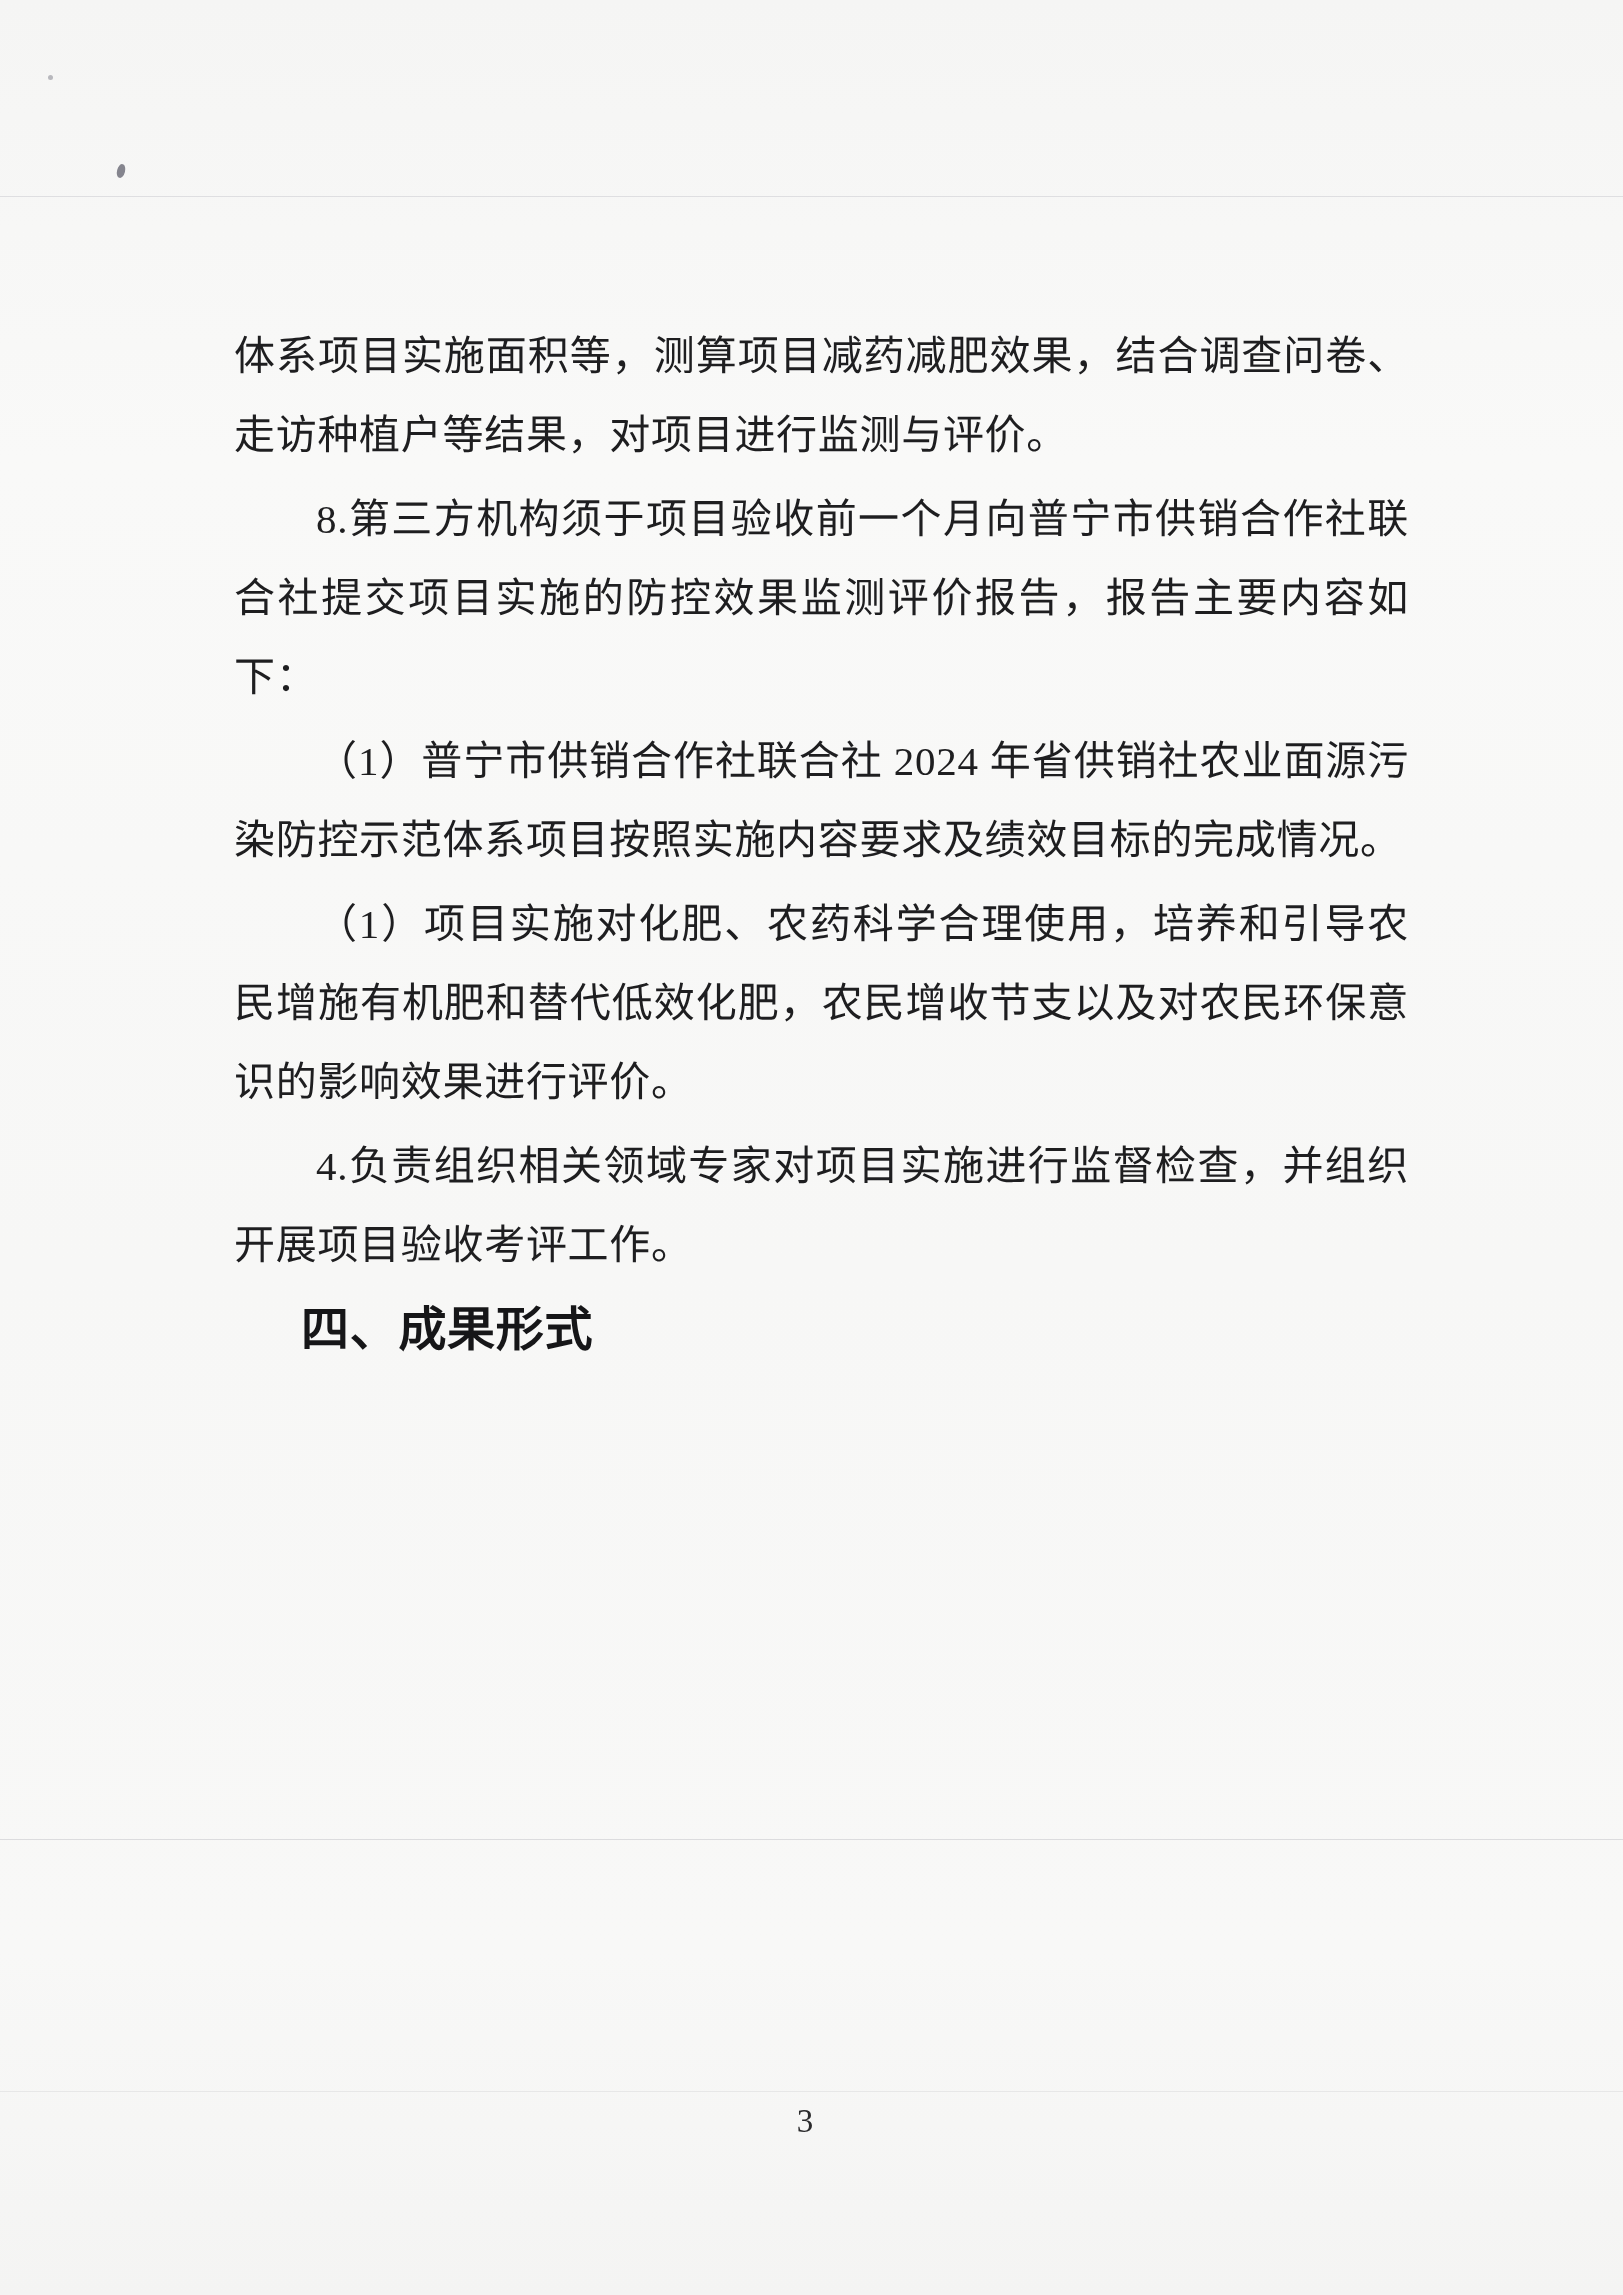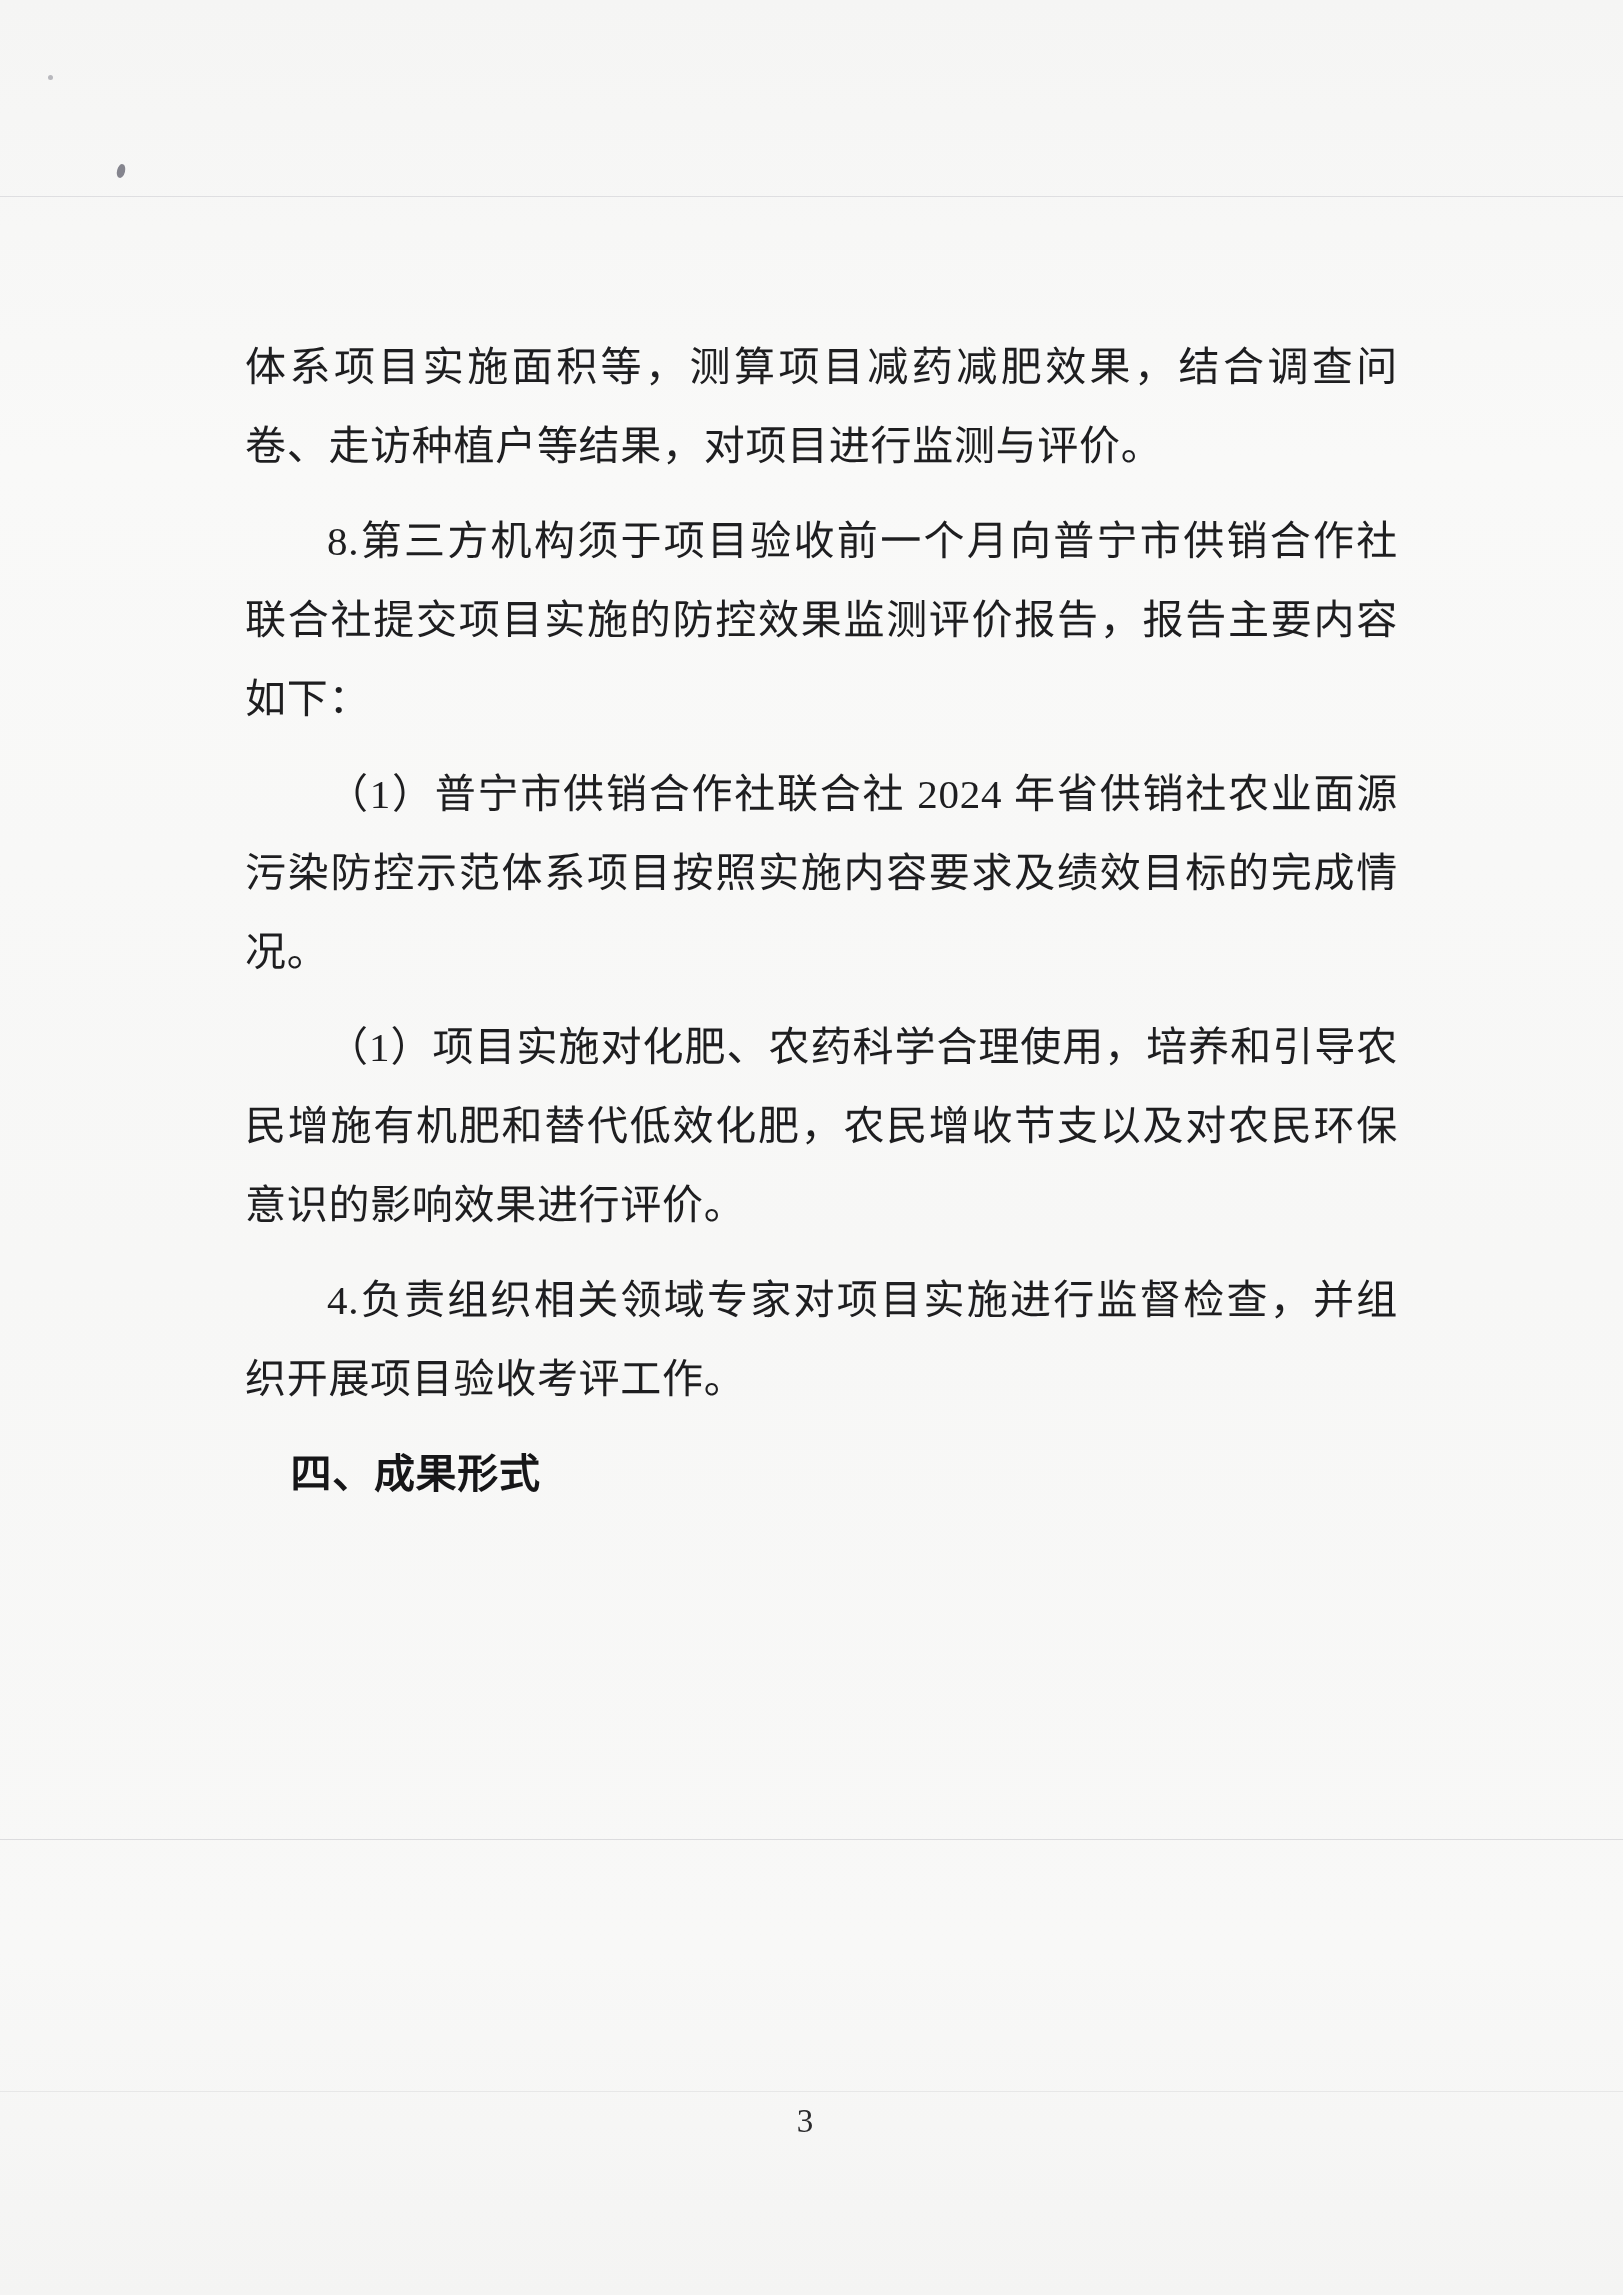--- a/index.html
+++ b/index.html
@@ -55,32 +55,32 @@
     top: 312px;
     width: 1185px;
     color: #1e1e20;
     font-size: 41px;
     line-height: 79px;
     letter-spacing: 0.7px;
     text-align: justify;
     text-justify: inter-ideograph;
   }
   .para {
-    margin: 16px;
+    margin: 5px;
     text-indent: 2em;
     font-family: Liberation Serif, serif;
   }
   .para.no-indent {
     text-indent: 0;
   }
   .heading {
     margin: 0;
     font-family: "Liberation Sans", "DejaVu Sans", sans-serif;
     font-weight: 700;
-    font-size: 41px;
+    font-size: 48px;
     line-height: 79px;
     text-indent: 1.5em;
     text-align: left;
     color: #161618;
   }
   .page-number {
     position: absolute;
     top: 2102px;
     left: 0;
     width: 1610px; 

